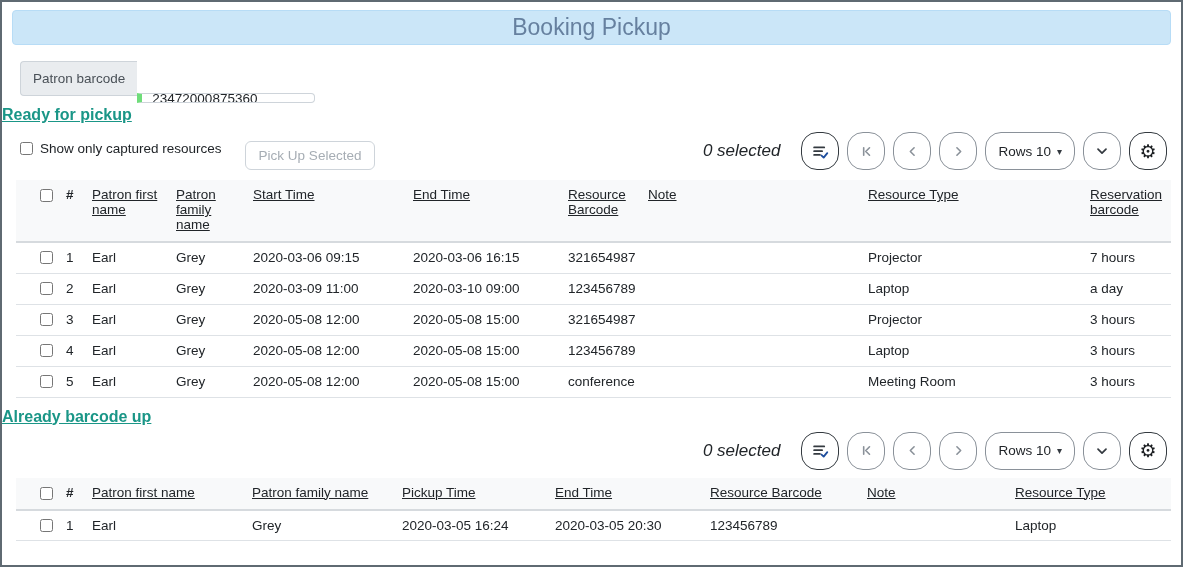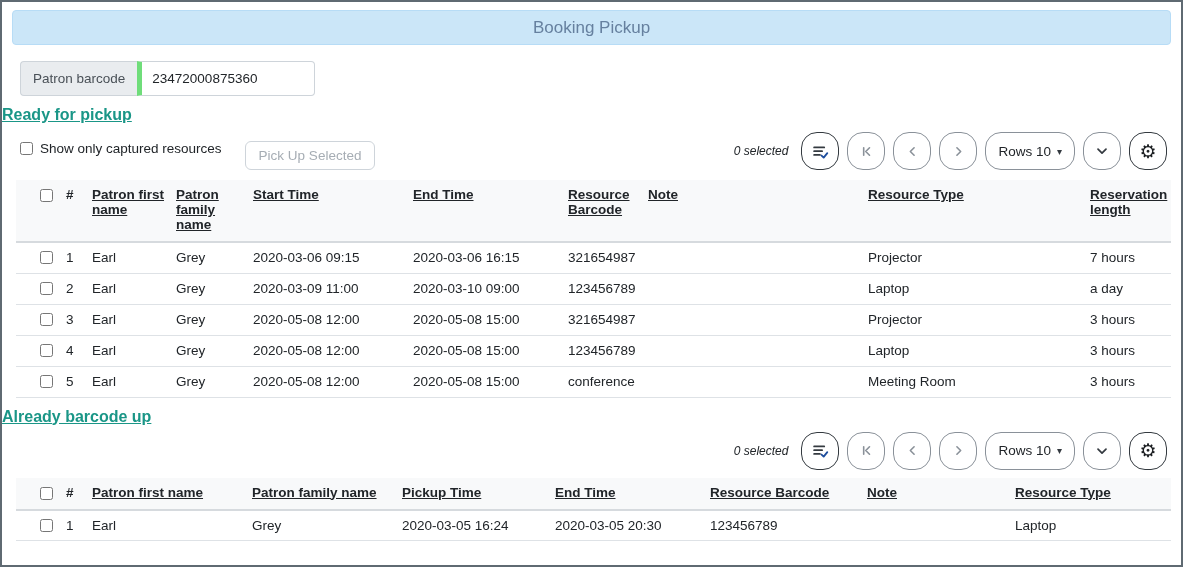--- a/index.html
+++ b/index.html
@@ -12,34 +12,34 @@
   .page{
     position:relative; width:1183px; height:567px; box-sizing:border-box;
     border:2px solid #5f6a72; background:#fff; overflow:hidden;
     font-family:"Liberation Sans", sans-serif; color:var(--ink); font-size:13.5px;
   }
   
   .title-bar{
     margin:8px 10px 0; height:33px; background:var(--header-bg);
     border:1px solid var(--header-border); border-radius:4px;
     display:flex; align-items:center; justify-content:center;
-    color:var(--header-text); font-size:17px;
+    color:var(--header-text); font-size:23px;
   }
   
   .patron-row{margin:16px 0 0 18px; display:flex;}
   .input-group{display:flex; height:35px;}
   .ig-label{
     display:flex; align-items:center; padding:0 12px; background:#e9ecef;
     border:1px solid #ced4da; border-right:none; border-radius:4px 0 0 4px;
     color:#495057; font-size:13.5px; white-space:nowrap;
   }
   .barcode-input{
     width:152px; border:1px solid #ced4da; border-left:5px solid var(--valid-green);
-    border-radius:0 4px 4px 0; padding:16px 10px; font-size:13.5px;
-    font-family:"Liberation Sans", sans-serif; color:var(--ink); outline:none;
+    border-radius:0 4px 4px 0; padding:4px 10px; font-size:13.5px;
+    font-family:"Liberation Sans", sans-serif; color:var(--ink); outline:none;margin-top:32px;
   }
   
   .section-heading{
     margin:10px 0 0; text-align:left; font-size:16px; font-weight:bold;
   }
   .section-heading a{color:var(--accent-teal); text-decoration:underline; cursor:pointer;}
   
   .controls-row{
     display:flex; justify-content:space-between; align-items:flex-end;
     margin:8px 14px 10px 18px;
@@ -48,21 +48,21 @@
   .left-stack{display:flex; flex-direction:row; align-items:flex-start; gap:23px;}
   .cb-line{display:flex; align-items:center; gap:7px; font-size:13.5px; cursor:pointer;}
   .cb-line input{margin:0;}
   .pickup-btn{
     background:#fff; border:1px solid #ced4da; border-radius:6px;
     color:#a6adb4; font-size:13.5px; padding:5px 13px; height:29px;
     font-family:"Liberation Sans", sans-serif; cursor:pointer;
   }
   
   .toolbar{display:flex; align-items:center; gap:8px;}
-  .selected-label{font-style:italic; font-size:12px; margin-right:5px; color:var(--ink);}
+  .selected-label{font-style:italic; font-size:17px; margin-right:13px; color:var(--ink);}
   .tbtn{
     min-width:38px; height:38px; background:#fff; border:1px solid var(--btn-border);
     border-radius:16px; display:inline-flex; align-items:center; justify-content:center;
     cursor:pointer; padding:0 8px; font-family:"Liberation Sans", sans-serif;
     font-size:13.5px; color:var(--ink);
   }
   .tbtn.dark{border-color:var(--btn-border-dark);}
   .tbtn.pg svg{stroke:#8a9199;}
   .tbtn svg{stroke:#343a40; fill:none; stroke-width:1.7; stroke-linecap:round; stroke-linejoin:round;}
   .tbtn .caret{font-size:10px; margin-left:6px; color:#343a40;}
@@ -71,21 +71,21 @@
   
   table.grid{
     border-collapse:collapse; table-layout:fixed; margin:0 14px; width:1155px;
     font-size:13.5px;
   }
   table.grid thead tr{background:#f8f9fa;}
   table.grid th{
     text-align:left; vertical-align:top; padding:7px 6px 9px; font-size:13.5px;
   }
   table.grid th .sort-link{
-    font-weight:bold; text-decoration:underline; color:var(--ink); cursor:pointer;
+    font-weight:normal; text-decoration:underline; color:var(--ink); cursor:pointer;
   }
   table.grid thead tr{border-bottom:2px solid #d6dade;}
   table.grid tbody tr{border-bottom:1px solid var(--grid-border); height:31px;}
   table.grid td{padding:2px 6px; vertical-align:middle; overflow:hidden; white-space:nowrap;}
   table.grid input[type=checkbox]{margin:0 0 0 18px; display:block;}
   th.cb-col input[type=checkbox]{margin:2px 0 0 18px;}
   .grid2-wrap{margin-top:2px;}
 </style>
 </head>
 <body>
@@ -171,21 +171,21 @@
             <input type="checkbox" style="">
           </th>
         <th><span style="font-weight:bold">#</span></th>
         <th><span class="sort-link">Patron first name</span></th>
         <th><span class="sort-link">Patron family name</span></th>
         <th><span class="sort-link">Start Time</span></th>
         <th><span class="sort-link">End Time</span></th>
         <th><span class="sort-link">Resource Barcode</span></th>
         <th><span class="sort-link">Note</span></th>
         <th><span class="sort-link">Resource Type</span></th>
-        <th><span class="sort-link">Reservation length</span></th>
+        <th><span class="sort-link">Reservation barcode</span></th>
       </tr>
     </thead>
     <tbody>
       <tr>
         <td>
             <input type="checkbox" style="">
           </td>
         <td>1</td>
         <td>Earl</td>
         <td>Grey</td>

